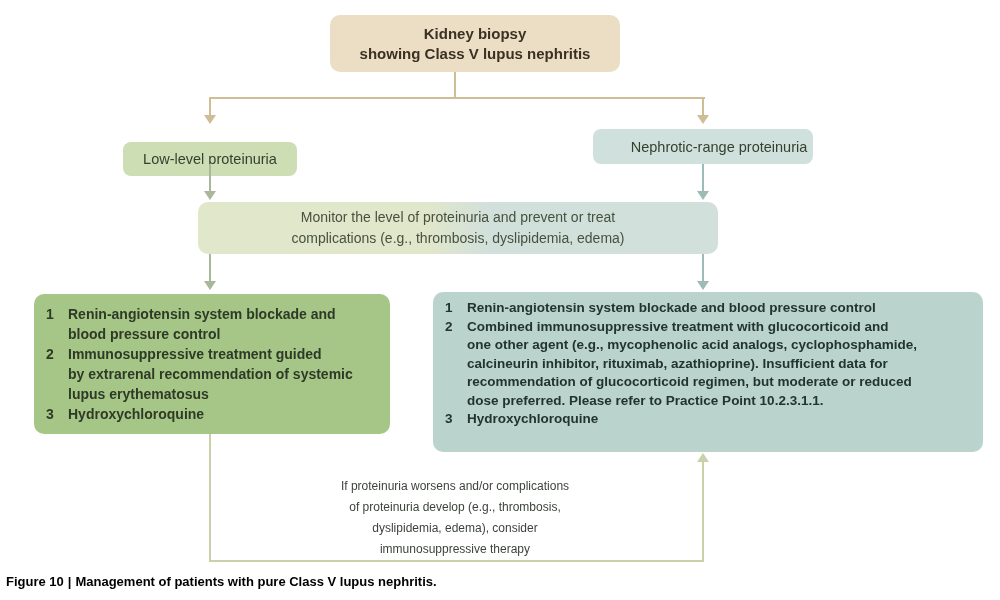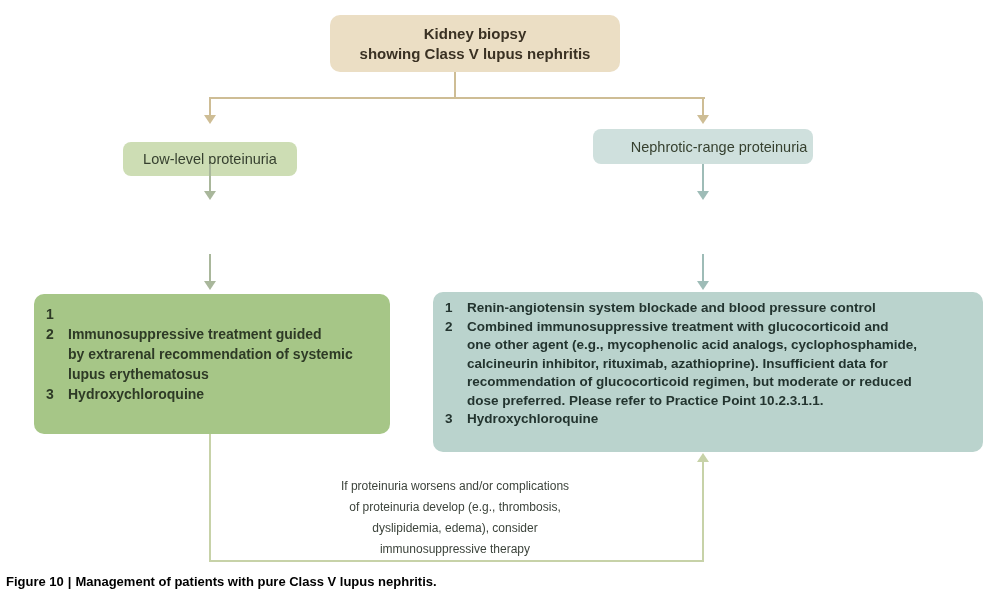--- a/index.html
+++ b/index.html
@@ -71,29 +71,33 @@
   <div class="ah ah-down ah-tan" style="left:697px;top:115px;"></div>
 
   <div class="box label-box label-left">Low-level proteinuria</div>
   <div class="box label-box label-right">Nephrotic-range proteinuria</div>
 
   <div class="vline green" style="left:209px;top:164px;height:28px;"></div>
   <div class="ah ah-down ah-green" style="left:204px;top:191px;"></div>
   <div class="vline teal" style="left:702px;top:164px;height:28px;"></div>
   <div class="ah ah-down ah-teal" style="left:697px;top:191px;"></div>
 
+  <div class="box monitor-box pre">Monitor the level of proteinuria and prevent or treat
+complications (e.g., thrombosis, dyslipidemia, edema)</div>
 
   <div class="vline green" style="left:209px;top:254px;height:28px;"></div>
   <div class="ah ah-down ah-green" style="left:204px;top:281px;"></div>
   <div class="vline teal" style="left:702px;top:254px;height:28px;"></div>
   <div class="ah ah-down ah-teal" style="left:697px;top:281px;"></div>
 
   <div class="plan plan-left">
     <div class="item">
       <span class="num">1</span>
+      <span class="txt">Renin-angiotensin system blockade and
+blood pressure control</span>
     </div>
     <div class="item">
       <span class="num">2</span>
       <span class="txt">Immunosuppressive treatment guided
 by extrarenal recommendation of systemic
 lupus erythematosus</span>
     </div>
     <div class="item">
       <span class="num">3</span>
       <span class="txt">Hydroxychloroquine</span>

